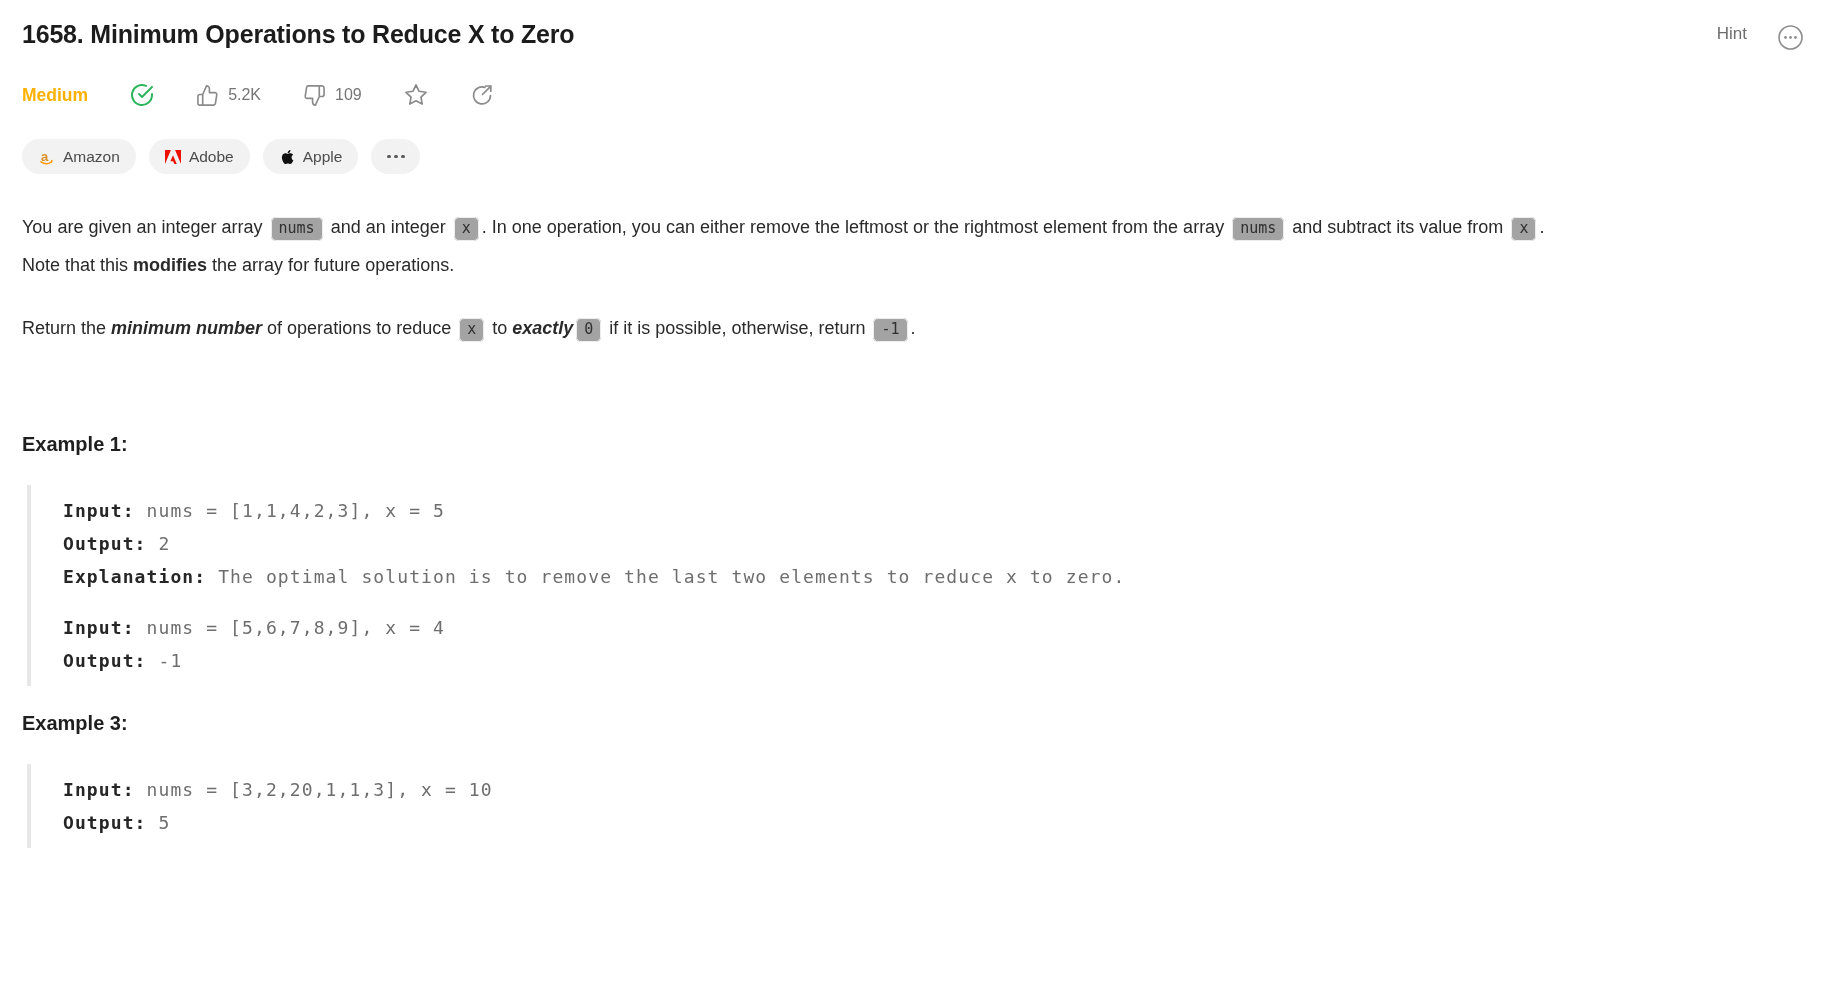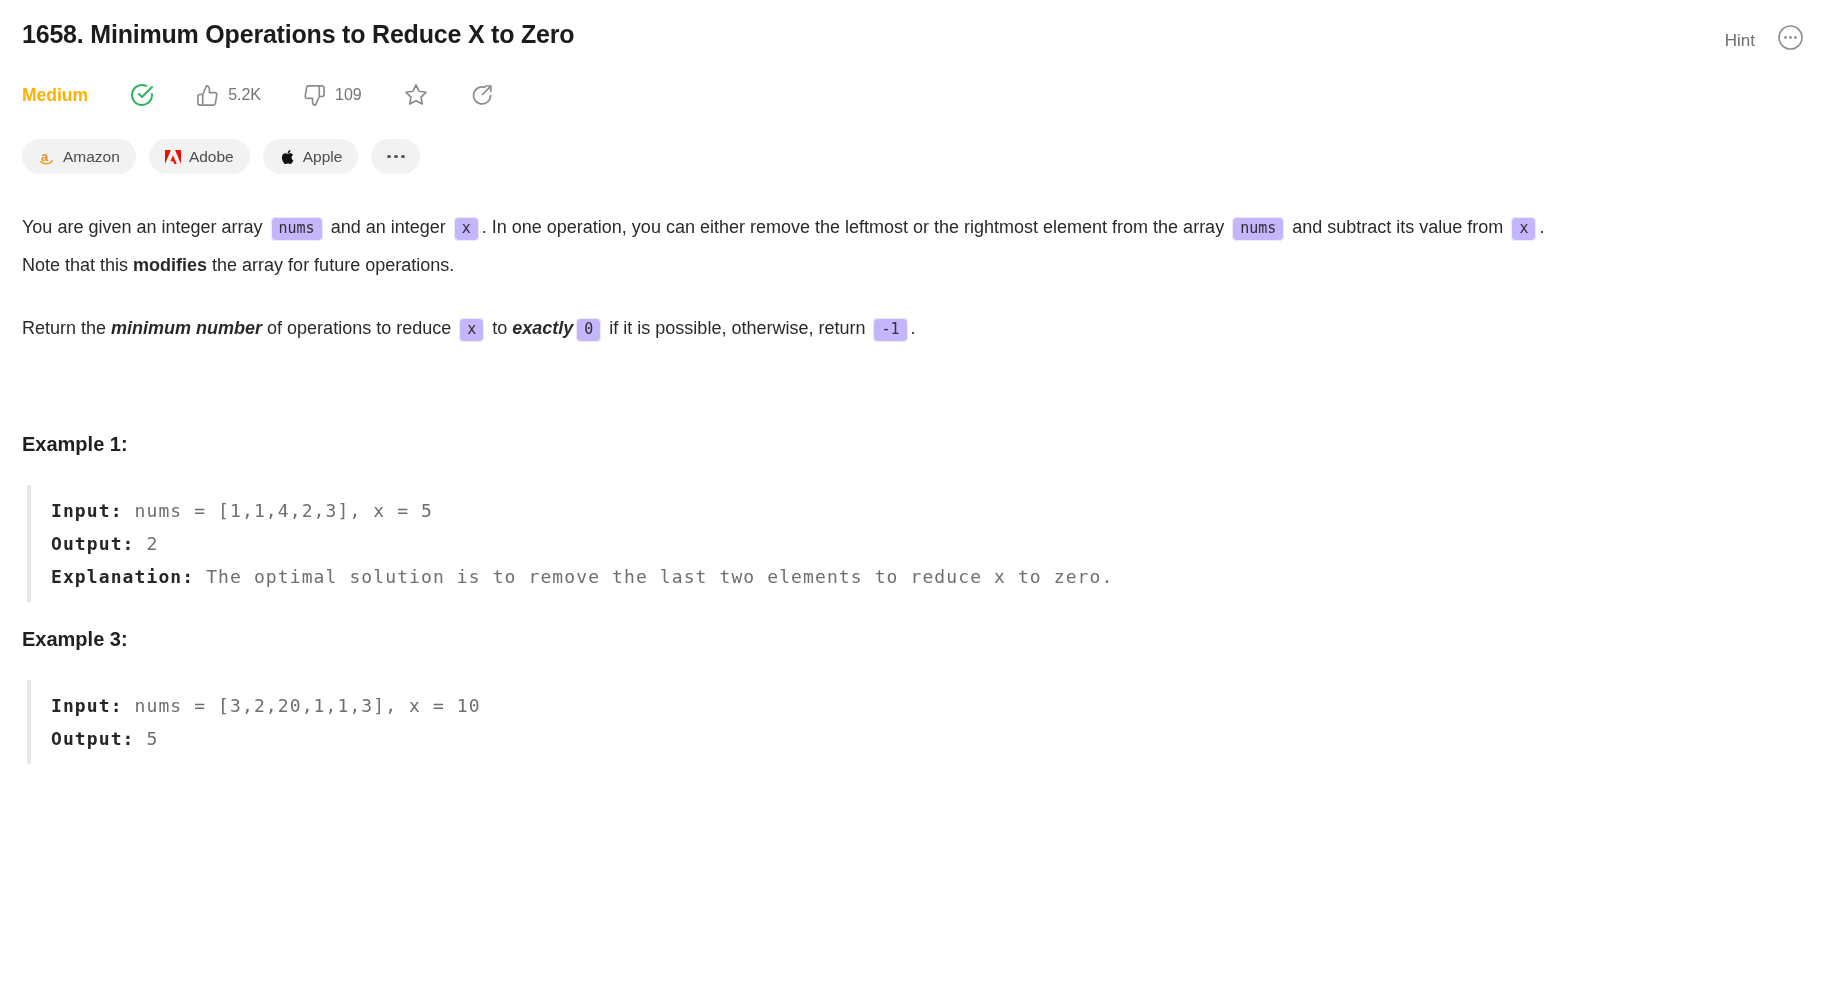--- a/index.html
+++ b/index.html
@@ -13,21 +13,21 @@
   }
   .page { padding: 18px 22px 0; position: relative; }
 
   
   .page-title {
     margin: 0; font-size: 25px; line-height: 32px; font-weight: 700; color: #1c1c1c;
     letter-spacing: -0.2px;
   }
   .header-actions {
     position: absolute; top: 24px; right: 24px;
-    display: flex; align-items: flex-end; gap: 22px;
+    display: flex; align-items: flex-start; gap: 30px;
   }
   .hint-label { color: #6e6e6e; font-size: 17px; cursor: pointer; }
   .icon-wrap { display: inline-flex; align-items: center; }
 
   
   .meta-row { margin-top: 31px; display: flex; align-items: center; gap: 42px; height: 28px; }
   .difficulty-badge { color: #ffb100; font-size: 17.5px; font-weight: 700; cursor: pointer; }
   .stat { display: flex; align-items: center; gap: 9px; cursor: pointer; }
   .stat .count { color: #757575; font-size: 16px; }
 
@@ -47,31 +47,31 @@
   .desc { max-width: 1530px; }
   .desc p { margin: 0; font-size: 18px; line-height: 37px; color: #2a2a2a; }
   .p-statement { margin-top: 35px !important; }
   .p-return { margin-top: 26px !important; }
   .it { }
   .bit { font-style: italic; font-weight: 700; }
   .b { font-weight: 700; }
   .chip {
     font-family: "DejaVu Sans Mono", monospace;
     font-size: 15px; color: #303030;
-    background: #c4b5fd; border: 1px solid #ededee; border-radius: 5px;
+    background: #a3a3a3; border: 1px solid #ededee; border-radius: 5px;
     padding: 1px 7px 2.5px; margin: 0 3px; white-space: nowrap;
   }
 
   
   .ex-heading { font-size: 20px; font-weight: 700; color: #1f1f1f; margin: 26px 0 29px; }
   .ex-heading.first { margin-top: 85px; }
   .example-block {
     margin: 0 0 0 5px;
     border-left: 4px solid #e7e7e8;
-    padding: 9px 0 9px 20px;
+    padding: 9px 0 9px 32px;
     font-family: "DejaVu Sans Mono", monospace;
     font-size: 18px; letter-spacing: 1.1px; line-height: 33px;
     color: #6e6e6e;
     white-space: pre-wrap;
     max-width: 1540px;
   }
   .example-block b { font-weight: 700; color: #262626; }
 
   svg { display: block; }
 </style>
@@ -178,17 +178,18 @@
 
   <div class="desc">
     <p class="p-statement"><span>You are given an integer array </span><code class="chip">nums</code><span> and an integer </span><code class="chip">x</code><span>. In one operation, you can either remove the leftmost or the rightmost element from the array </span><code class="chip">nums</code><span> and subtract its value from </span><code class="chip">x</code><span>. Note that this </span><span class="b">modifies</span><span> the array for future operations.</span></p>
 
     <p class="p-return"><span>Return </span><span class="it">the </span><span class="bit">minimum number</span><span class="it"> of operations to reduce </span><code class="chip">x</code><span class="it"> to </span><span class="bit">exactly</span><code class="chip">0</code><span class="it"> if it is possible, otherwise, return </span><code class="chip">-1</code><span>.</span></p>
   </div>
 
   <h3 class="ex-heading first">Example 1:</h3>
   <div class="example-block"><div class="line"><b>Input:</b><span> nums = [1,1,4,2,3], x = 5</span></div><div class="line"><b>Output:</b><span> 2</span></div><div class="line"><b>Explanation:</b><span> The optimal solution is to remove the last two elements to reduce x to zero.</span></div></div>
 
+  <div class="example-block"><div class="line"><b>Input:</b><span> nums = [5,6,7,8,9], x = 4</span></div><div class="line"><b>Output:</b><span> -1</span></div></div>
 
   <h3 class="ex-heading">Example 3:</h3>
   <div class="example-block"><div class="line"><b>Input:</b><span> nums = [3,2,20,1,1,3], x = 10</span></div><div class="line"><b>Output:</b><span> 5</span></div></div>
 
 </div>
 
 </body></html>

